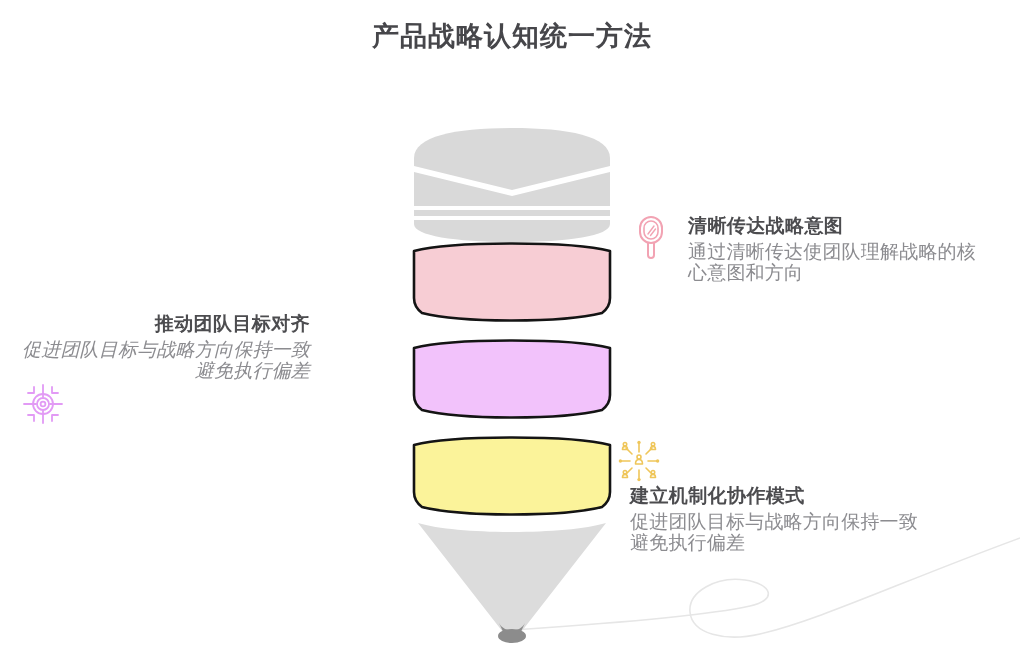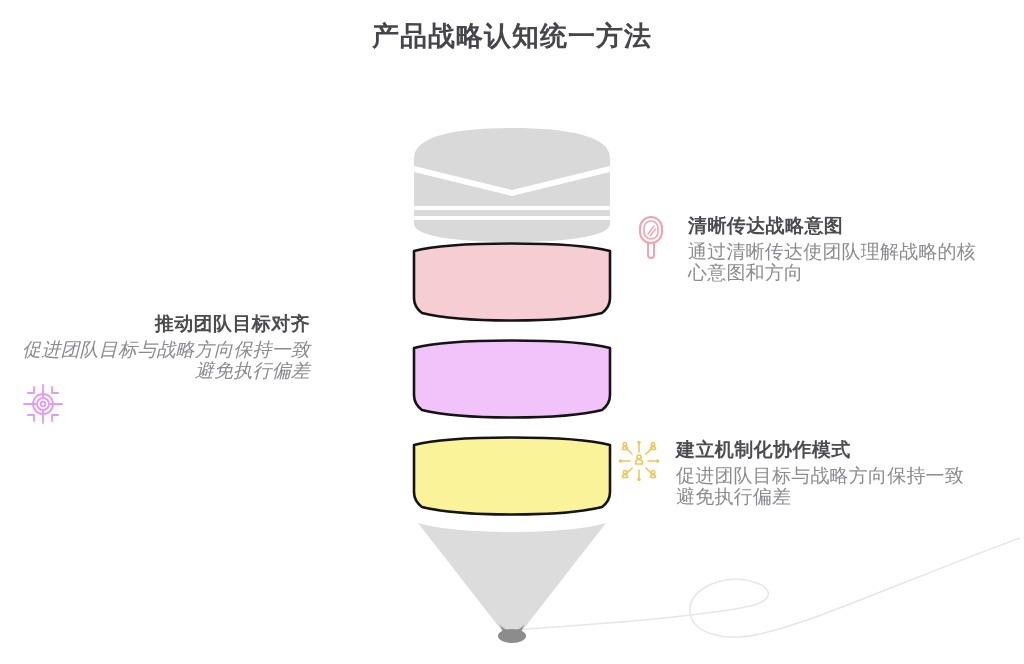--- a/index.html
+++ b/index.html
@@ -94,21 +94,21 @@
   .callout.right .texts { margin-left: 14px; align-items: flex-start; text-align: left; }
   .callout.right .c-desc { width: 290px; }
 
   
   .callout.left { flex-direction: column; }
   .callout.left .texts { margin-right: 14px; align-items: flex-end; text-align: right; }
   .callout.left .c-desc { width: 290px; text-align: right; font-style: italic; }
 
   #callout-1 { left: 628px; top: 214px; }
   #callout-2 { left: 20px;  top: 312px; }
-  #callout-3 { left: 616px; top: 438px; }
+  #callout-3 { left: 616px; top: 438px; flex-direction: column; }
 </style>
 </head>
 <body>
 
 <div class="slide">
 
   <div class="title">产品战略认知统一方法</div>
 
   <svg class="deco-swoosh" viewBox="0 0 500 150" fill="none">
     <path d="M-40 112 C 90 104, 185 96, 230 86 C 258 80, 252 64, 225 60

